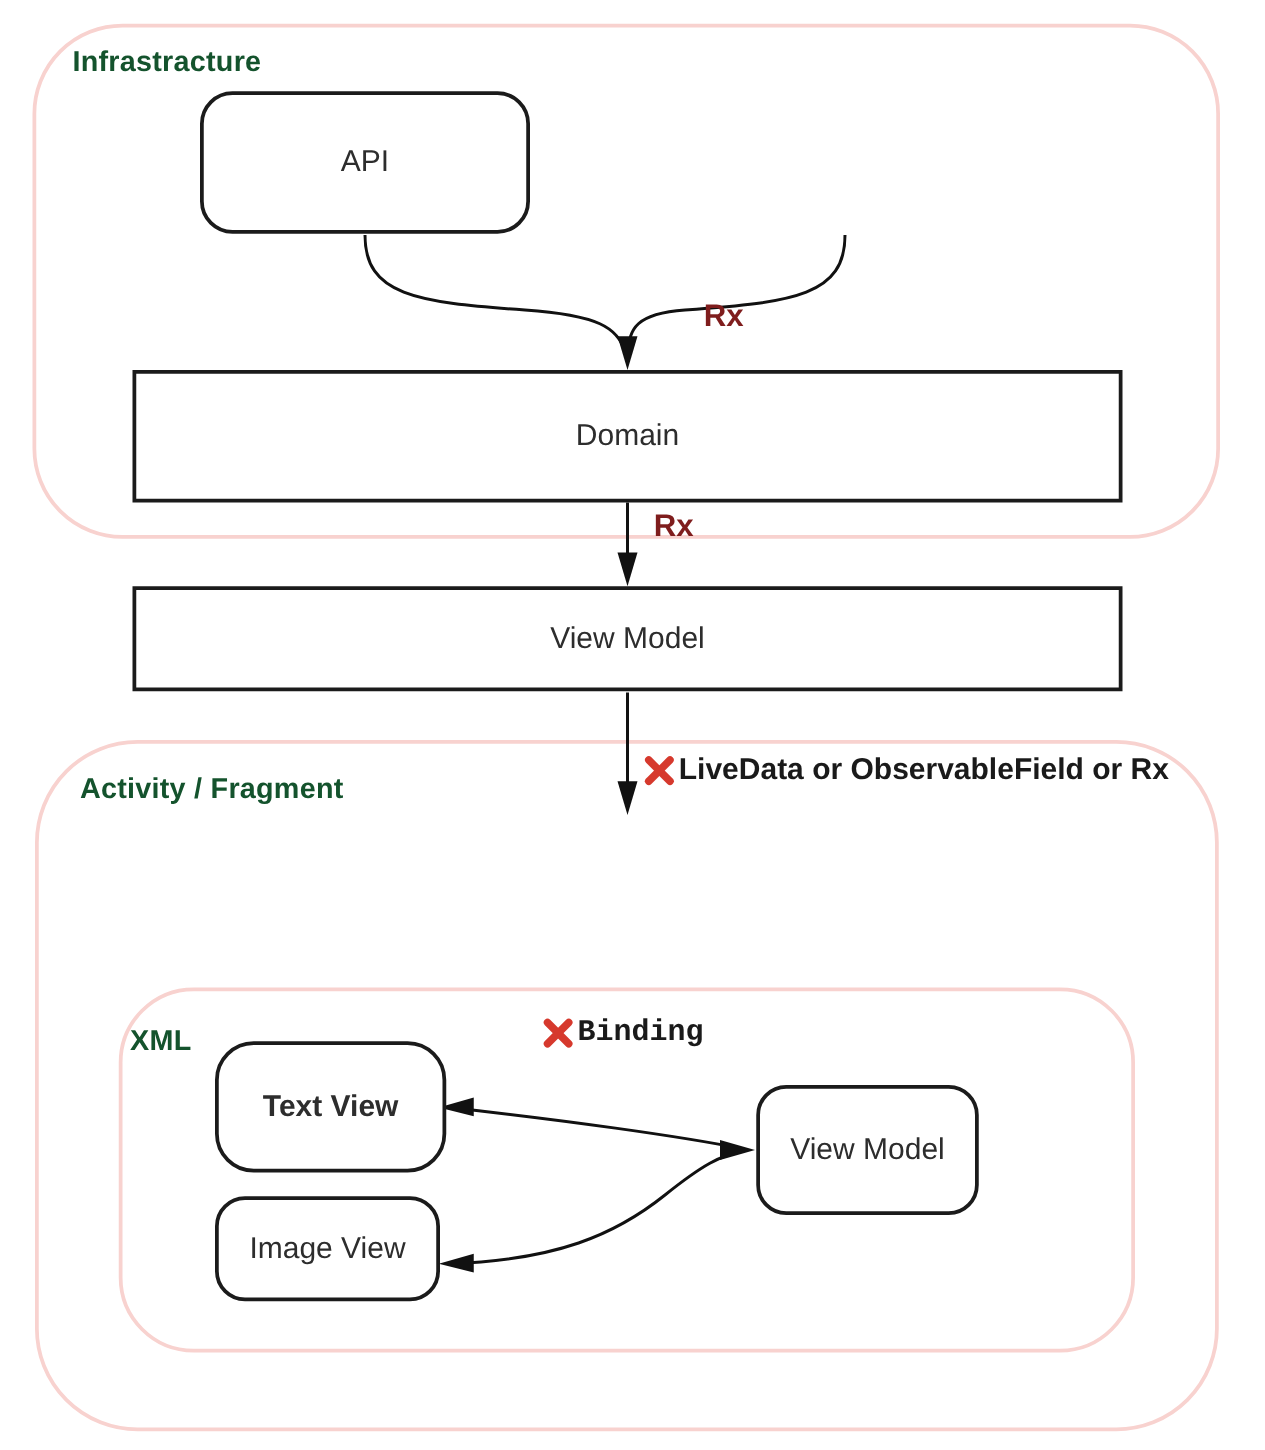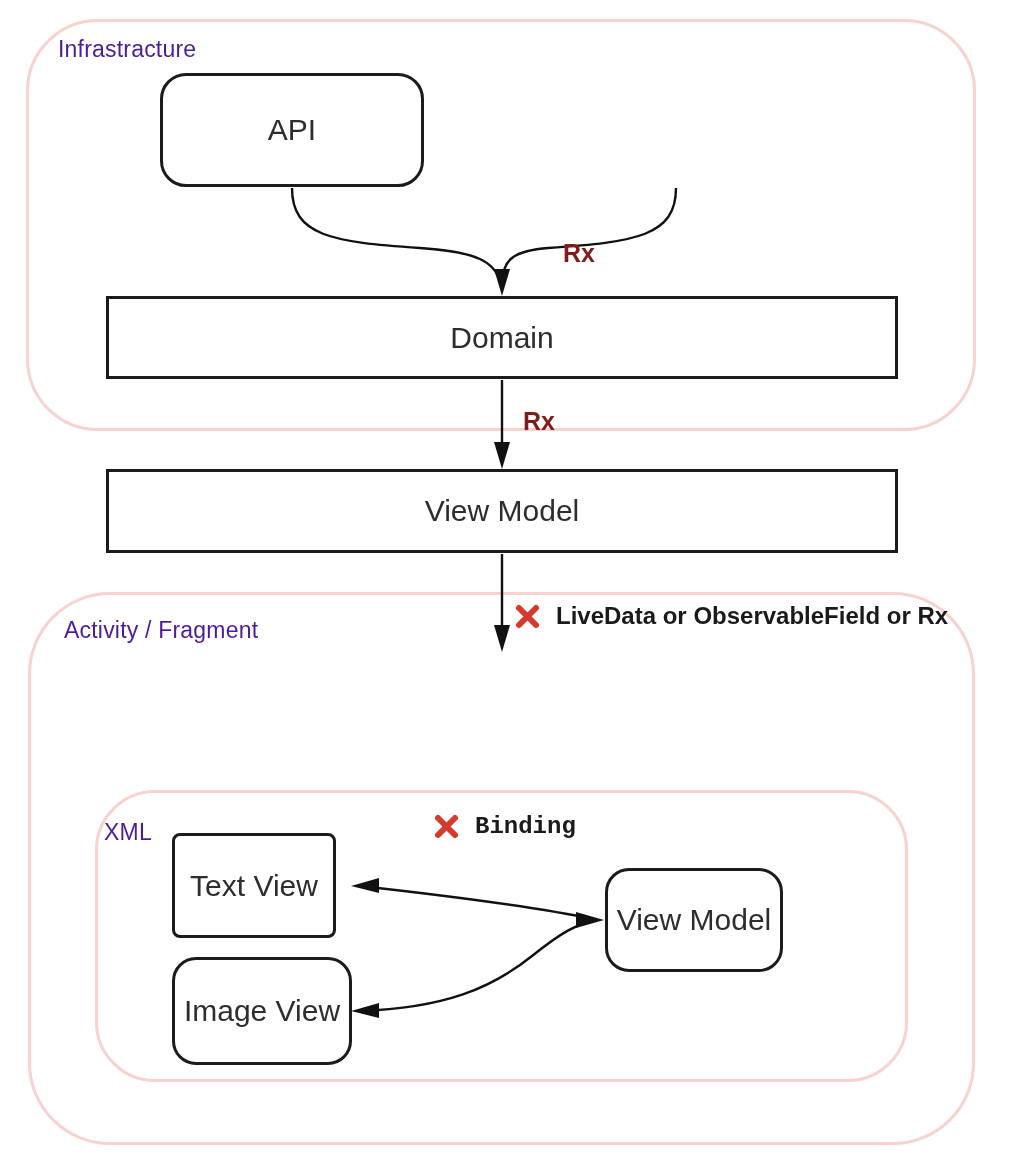--- a/index.html
+++ b/index.html
@@ -17,53 +17,53 @@
   }
   
   .group {
     position: absolute;
     border: 3px solid #f8d2cf;
     background: transparent;
     box-sizing: border-box;
   }
   .group-label {
     position: absolute;
-    font-weight: normal;
+    font-weight: bold;
     font-size: 23px;
-    color: #4c1d95;
+    color: #14532d;
     letter-spacing: 0.2px;
     white-space: nowrap;
   }
   .group.infra    { left: 26px;  top: 19px;  width: 950px; height: 412px; border-radius: 72px; }
   .group.activity { left: 28px;  top: 592px; width: 947px; height: 553px; border-radius: 82px; }
   .group.xml      { left: 95px;  top: 790px; width: 813px; height: 292px; border-radius: 60px; }
   .group-label.infra-lbl    { left: 58px;  top: 36px;  }
   .group-label.activity-lbl { left: 64px;  top: 617px; }
   .group-label.xml-lbl      { left: 104px; top: 801px; margin-top: 18px; }
 
   
   .node {
     position: absolute;
     border: 3.5px solid #1b1b1b;
     background: #ffffff;
     box-sizing: border-box;
     display: flex;
     align-items: center;
     justify-content: center;
-    font-size: 30px;
+    font-size: 24px;
     color: #2d2d2d;
   }
   .node.rounded { border-radius: 26px; }
   .node.api       { left: 160px; top: 73px;  width: 264px; height: 114px; }
   .node.db        { left: 543px; top: 73px;  width: 266px; height: 114px; }
-  .node.domain    { left: 106px; top: 296px; width: 792px; height: 83px;  }
+  .node.domain    { left: 106px; top: 296px; width: 792px; height: 106px;  }
   .node.viewmodel { left: 106px; top: 469px; width: 792px; height: 84px;  }
   .node.view      { left: 106px; top: 654px; width: 792px; height: 73px;  }
-  .node.textview  { left: 172px; top: 833px; width: 164px; height: 105px; border-radius: 8px; }
-  .node.imageview { left: 172px; top: 957px; width: 180px; height: 108px; border-radius: 24px; }
+  .node.textview  { left: 172px; top: 833px; width: 185px; height: 105px; border-radius: 31px; font-weight: bold; }
+  .node.imageview { left: 172px; top: 957px; width: 180px; height: 84px; border-radius: 24px; }
   .node.vmsmall   { left: 605px; top: 868px; width: 178px; height: 104px; border-radius: 24px; }
 
   
   svg.arrows {
     position: absolute;
     left: 0; top: 0;
     width: 1012px;
     height: 1160px;
     pointer-events: none;
   }
@@ -75,21 +75,21 @@
     position: absolute;
     font-weight: bold;
     font-size: 25px;
     color: #7f1d1d;
     white-space: nowrap;
   }
   .annot-row {
     position: absolute;
     display: flex;
     align-items: center;
-    gap: 15px;
+    gap: 2px;
     font-weight: bold;
     font-size: 24px;
     color: #1a1a1a;
     white-space: nowrap;
   }
   .annot.rx-top { left: 563px; top: 239px; }
   .annot.rx-mid { left: 523px; top: 407px; }
   .annot-row.livedata { left: 514px; top: 602px; }
   .annot-row.binding  { left: 433px; top: 813px; font-family: Liberation Mono, monospace; }
   .cross-icon { display: inline-block; width: 27px; height: 27px; }

